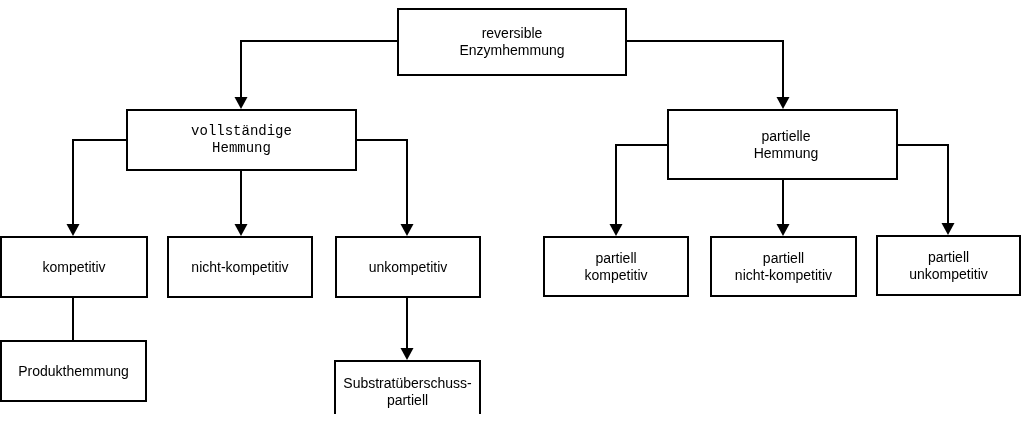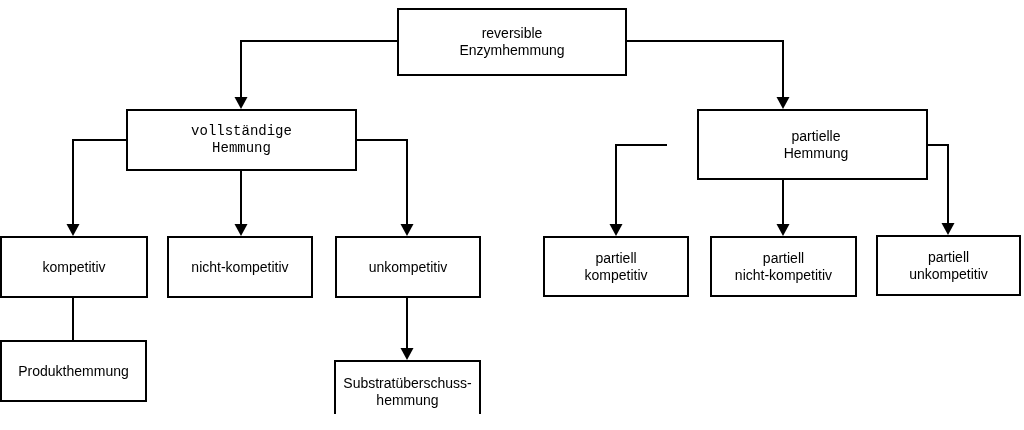--- a/index.html
+++ b/index.html
@@ -109,21 +109,21 @@
   <div class="node" style="left:397px; top:8px; width:230px; height:68px;">
     <span class="label">reversible
 Enzymhemmung</span>
   </div>
 
   <div class="node" style="left:126px; top:109px; width:231px; height:62px;font-family:Liberation Mono, monospace;">
     <span class="label">vollständige
 Hemmung</span>
   </div>
 
-  <div class="node" style="left:697px; top:109px; width:231px; height:71px;padding-left:7px;">
+  <div class="node" style="left:667px; top:109px; width:231px; height:71px;padding-left:7px;">
     <span class="label">partielle
 Hemmung</span>
   </div>
 
   <div class="node" style="left:0px; top:236px; width:148px; height:62px;">
     <span class="label">kompetitiv</span>
   </div>
 
   <div class="node" style="left:167px; top:236px; width:146px; height:62px;">
     <span class="label">nicht-kompetitiv</span>
@@ -147,16 +147,16 @@
     <span class="label">partiell
 unkompetitiv</span>
   </div>
 
   <div class="node" style="left:0px; top:340px; width:147px; height:62px;">
     <span class="label">Produkthemmung</span>
   </div>
 
   <div class="node" style="left:334px; top:360px; width:147px; height:63px;">
     <span class="label">Substratüberschuss-
-hemmung</span>
+partiell</span>
   </div>
 
 </div>
 
 </body></html>

